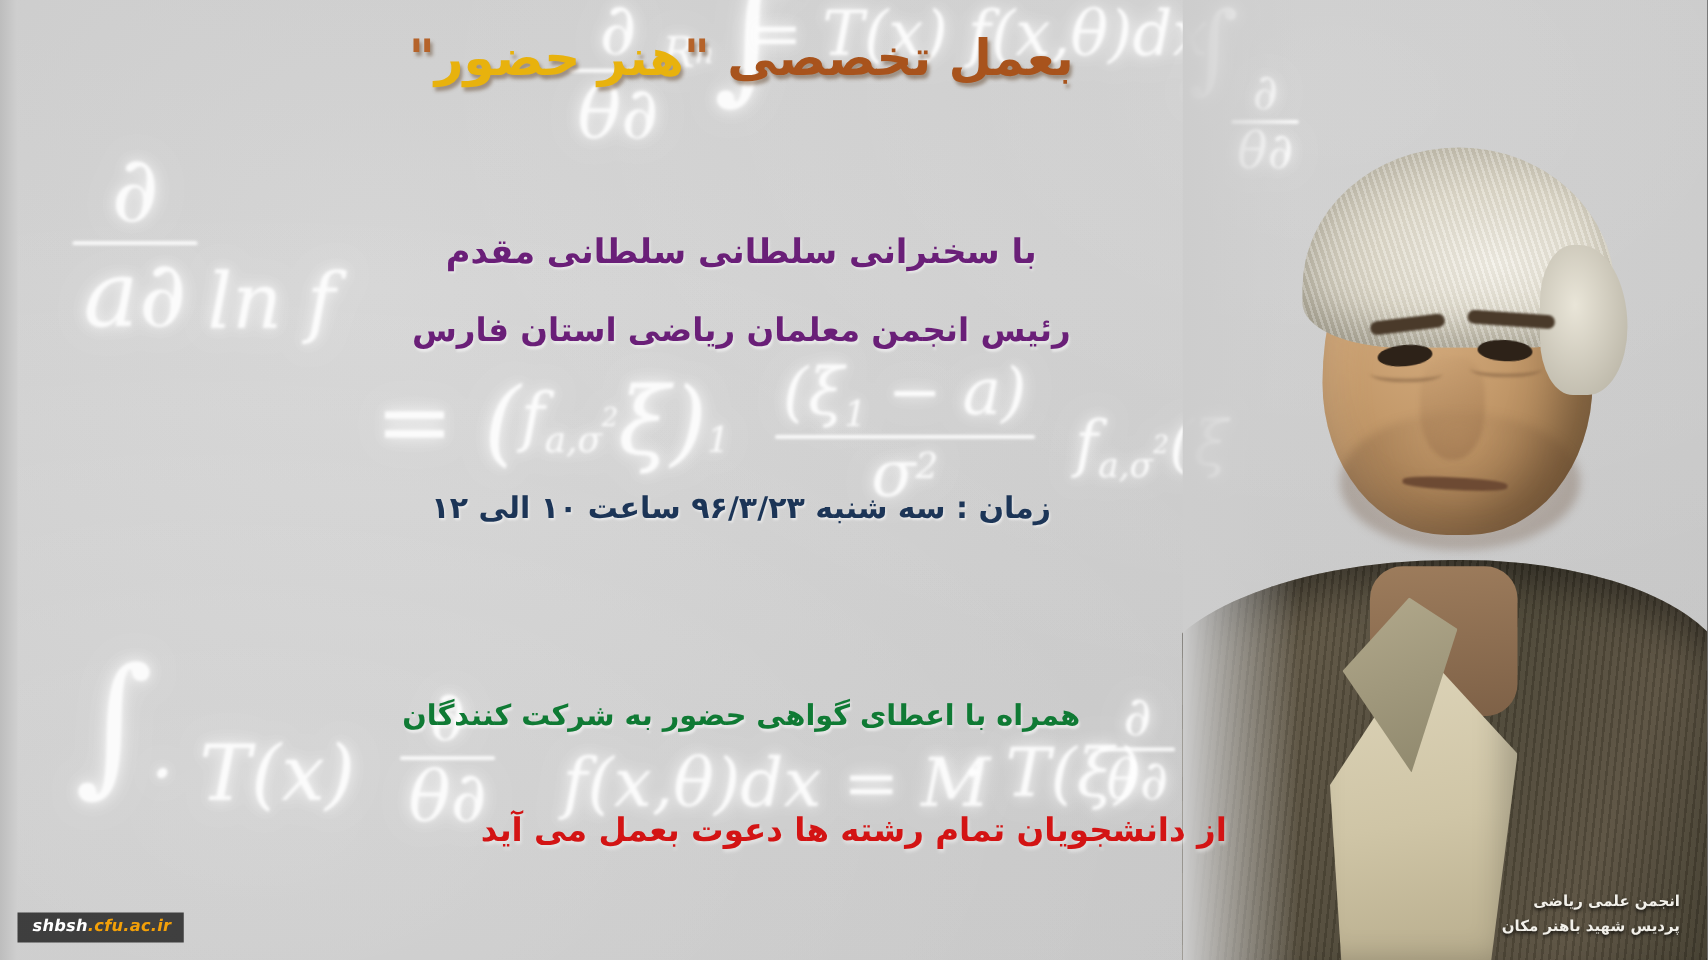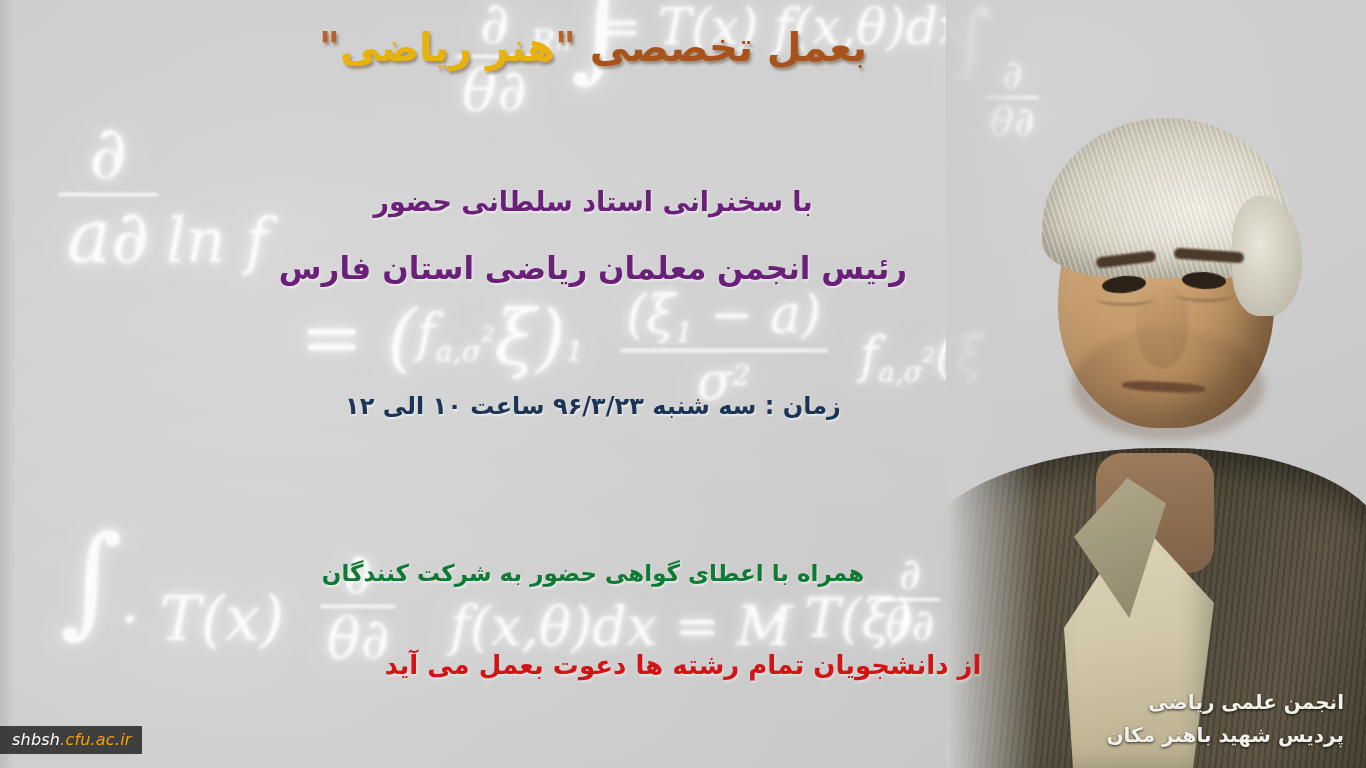--- a/index.html
+++ b/index.html
@@ -182,21 +182,21 @@
   .t-title .gold{color:#e8b20d;}
   .t-title .quote{color:#b5632a;}
 
   .t-speaker1{
     left:0;right:0;top:186px;text-align:center;
     font-size:27px;color:#6a1f78;
     text-shadow:1px 2px 2px rgba(255,255,255,.5);
   }
   .t-speaker2{
     left:0;right:0;top:250px;text-align:center;
-    font-size:31px;color:#6a1f78;
+    font-size:26px;color:#6a1f78;
     text-shadow:1px 2px 2px rgba(255,255,255,.5);
   }
   .t-time{
     left:0;right:0;top:392px;text-align:center;
     font-size:24px;color:#1c3557;
     text-shadow:1px 2px 2px rgba(255,255,255,.55);
   }
   .t-place{
     left:0;right:0;top:478px;text-align:center;
     font-size:24px;color:#1c3557;
@@ -212,32 +212,32 @@
     font-size:26px;color:#d31414;
     text-shadow:1px 2px 3px rgba(255,255,255,.45);
   }
   
   .t-title,.t-speaker1,.t-speaker2,.t-time,.t-place,.t-cert{padding-right:180px;}
   .t-invite{}
 
   
   .t-sign{
     right:22px;bottom:16px;text-align:right;
-    font-size:20px;color:#f2f0ea;line-height:1.65;
+    font-size:12px;color:#f2f0ea;line-height:1.65;
     text-shadow:0 1px 3px rgba(0,0,0,.8);
     z-index:9;white-space:normal;margin-top:34px;
   }
 
   
   .watermark{
-    position:absolute;left:0;bottom:14px;z-index:10;
+    position:absolute;left:14px;bottom:14px;z-index:10;
     background:rgba(42,42,42,.88);
     padding:4px 10px 5px 12px;
     font-family:"DejaVu Sans","Liberation Sans",sans-serif;
-    font-size:16px;font-weight:normal;font-style:italic;
+    font-size:13px;font-weight:bold;font-style:italic;
     direction:ltr;letter-spacing:.2px;
   }
   .watermark .w1{color:#ffffff;}
   .watermark .w2{color:#f3a008;}
 </style>
 </head>
 <body>
 
 <div id="poster">
 
@@ -324,24 +324,24 @@
     <div class="p-eyebag r"></div>
     <div class="p-nose"></div>
     <div class="p-mouth"></div>
     <div class="p-hair"></div>
     <div class="p-hairside"></div>
     <div class="p-bgfade"></div>
   </div>
 
   <div class="ptext t-title">
     <span class="brown">بعمل تخصصی</span>
-    <span class="quote">"</span><span class="gold">هنر ریاضی</span><span class="quote">"</span>
-  </div>
-
-  <div class="ptext t-speaker1">با سخنرانی استاد  سلطانی حضور</div>
+    <span class="quote">"</span><span class="gold">هنر حضور</span><span class="quote">"</span>
+  </div>
+
+  <div class="ptext t-speaker1">با سخنرانی سلطانی  سلطانی مقدم</div>
   <div class="ptext t-speaker2">رئیس انجمن معلمان ریاضی استان فارس</div>
   <div class="ptext t-time">زمان : سه شنبه ۹۶/۳/۲۳ ساعت ۱۰ الی ۱۲</div>
   <div class="ptext t-cert">همراه با اعطای گواهی حضور به شرکت کنندگان</div>
   <div class="ptext t-invite">از دانشجویان تمام رشته ها دعوت بعمل می آید</div>
 
   <div class="ptext t-sign">
     <div>انجمن علمی ریاضی</div>
     <div>پردیس شهید باهنر مکان</div>
   </div>
 

